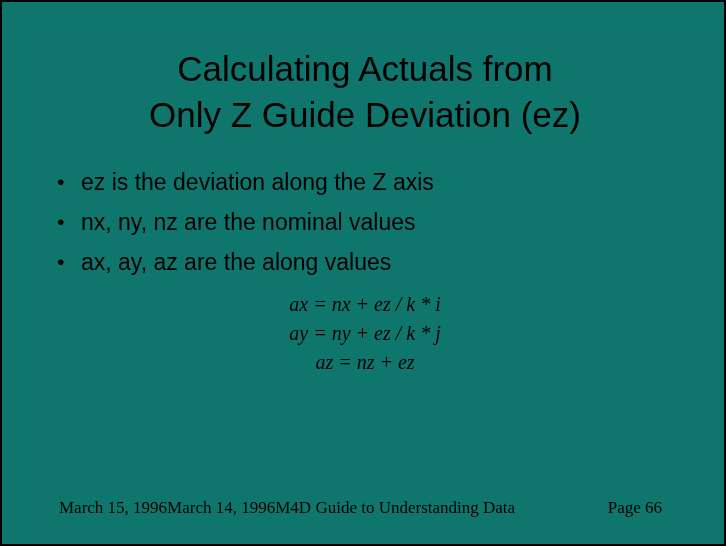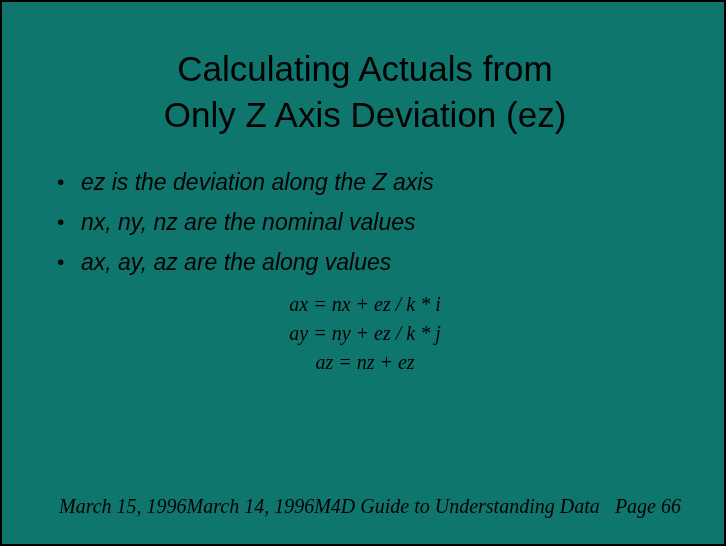--- a/index.html
+++ b/index.html
@@ -50,65 +50,63 @@
     color: #000000;
   }
   .bullet .dot {
     width: 24px;
     flex: 0 0 24px;
     text-align: left;
     font-size: 21px;
   }
   .bullet .text {
     flex: 1 1 auto;
-    font-style: italic;
   }
   .equations {
     position: absolute;
     top: 288px;
     left: 0;
     width: 726px;
     text-align: center;
   }
   .eq {
     font-family: "Liberation Serif", serif;
     font-style: italic;
     font-size: 20px;
     line-height: 29px;
     color: #000000;
     white-space: pre;
   }
   .footer {
     position: absolute;
     bottom: 26px;
     left: 57px;
-    right: 43px;
+    right: 62px;
     display: flex;
     justify-content: space-between;
     align-items: baseline;
     font-family: "Liberation Serif", serif;
-    font-style: italic;
-    font-size: 20px;
+    font-size: 17px;
     color: #000000;
   }
   .footer .left {
     white-space: nowrap;
   }
   .footer .right {
     white-space: nowrap;
   }
 </style>
 </head>
 <body>
 
 <div class="slide">
 
   <div class="title">
     <span class="line">Calculating Actuals from</span>
-    <span class="line">Only Z Axis Deviation (ez)</span>
+    <span class="line">Only Z Guide Deviation (ez)</span>
   </div>
 
   <div class="bullets">
     <div class="bullet">
       <span class="dot">•</span>
       <span class="text">ez is the deviation along the Z axis</span>
     </div>
     <div class="bullet">
       <span class="dot">•</span>
       <span class="text">nx, ny, nz are the nominal values</span>

